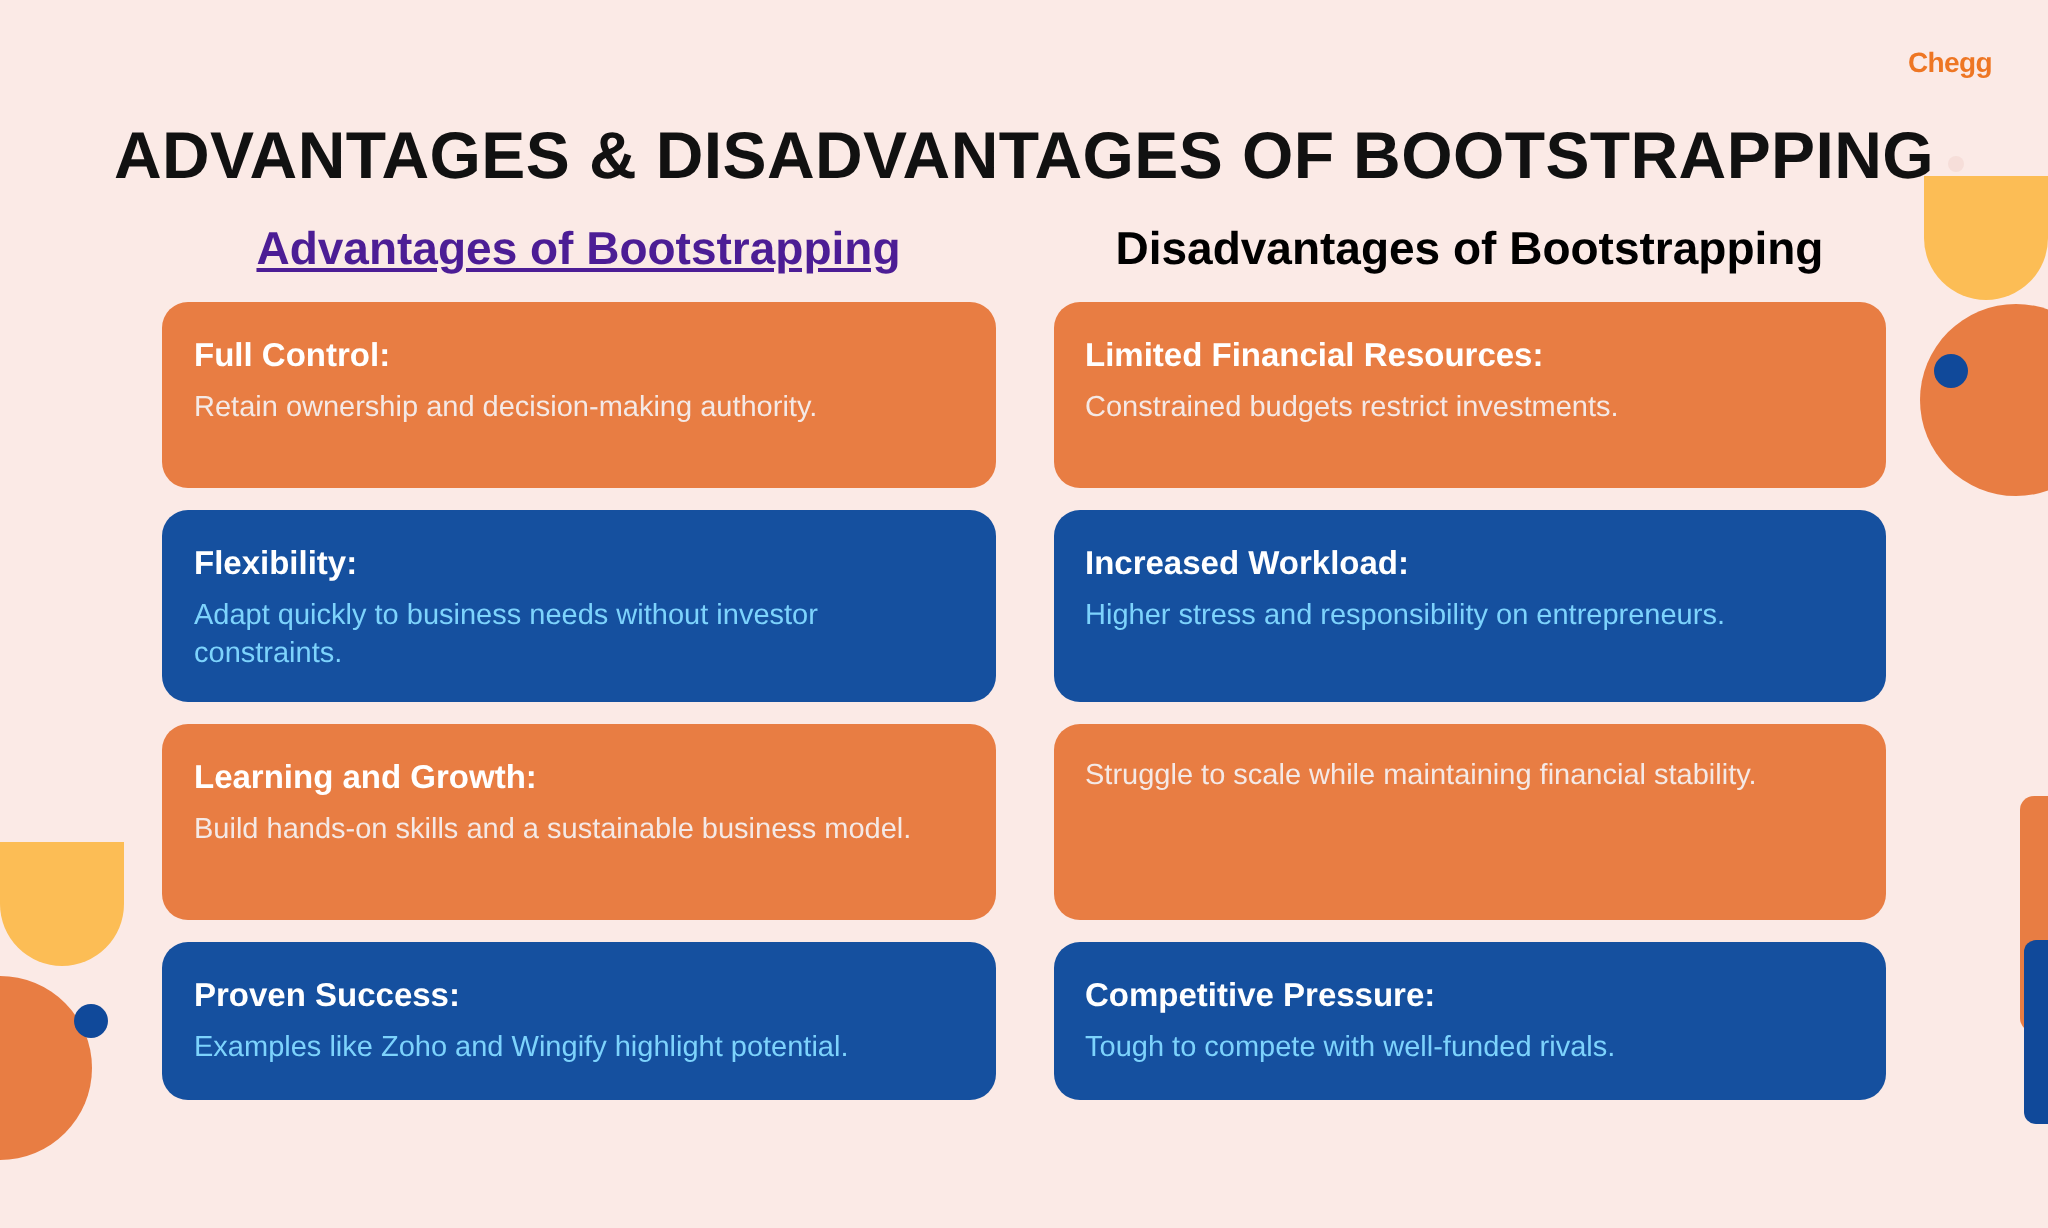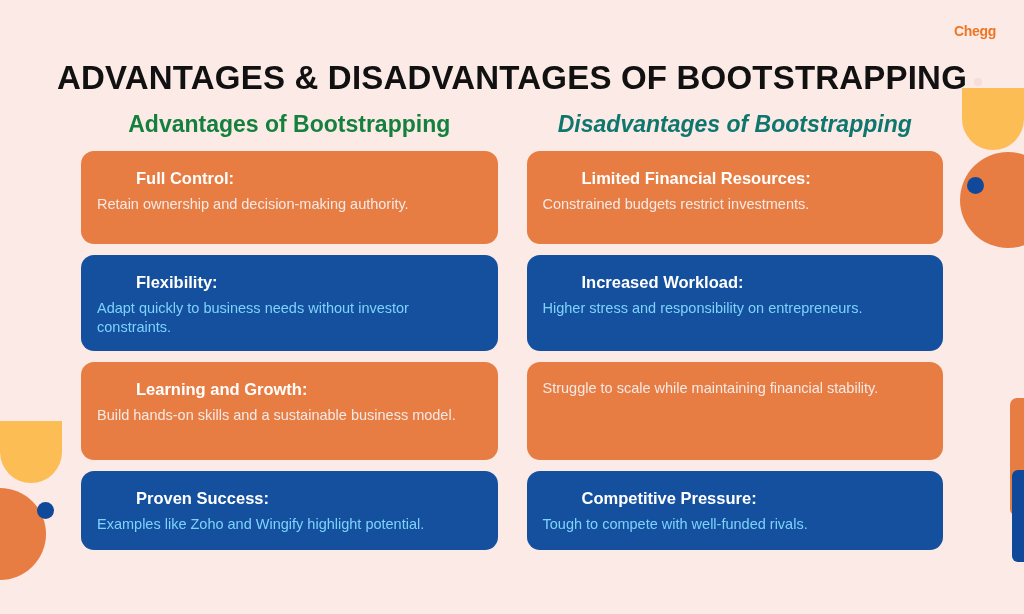--- a/index.html
+++ b/index.html
@@ -149,22 +149,22 @@
   .column { width: 424px; display: flex; flex-direction: column; }
 
   .col-heading {
     font-size: 23px;
     font-weight: bold;
     text-align: center;
     line-height: 1.1;
     margin-bottom: 14px;
     white-space: nowrap;
   }
-  .col-heading.adv { color: #15803d; }
-  .col-heading.dis { color: #0f766e; font-style: italic; }
+  .col-heading.adv { color: #4c1d95; text-decoration: underline; }
+  .col-heading.dis { color: #000000; }
 
   .card {
     border-radius: 13px;
     padding: 17px 16px 16px 16px;
     box-sizing: border-box;
     color: #ffffff;
     margin-bottom: 11px;
   }
   .card.orange { background: #e87d43; }
   .card.blue   { background: #15509f; }
@@ -173,21 +173,20 @@
   .card.h96  { height: 96px; }
   .card.h98  { height: 98px; }
   .card.h92  { height: 79px; }
 
   .card-title {
     font-size: 16.5px;
     font-weight: bold;
     line-height: 1.25;
     margin-bottom: 6px;
     color: #ffffff;
-    margin-left: 39px;
   }
   .card-desc {
     font-size: 14.5px;
     line-height: 1.35;
     color: #f4e9e6;
   }
   .card.blue .card-desc { color: #7dd3fc; }
 </style>
 </head>
 <body>

